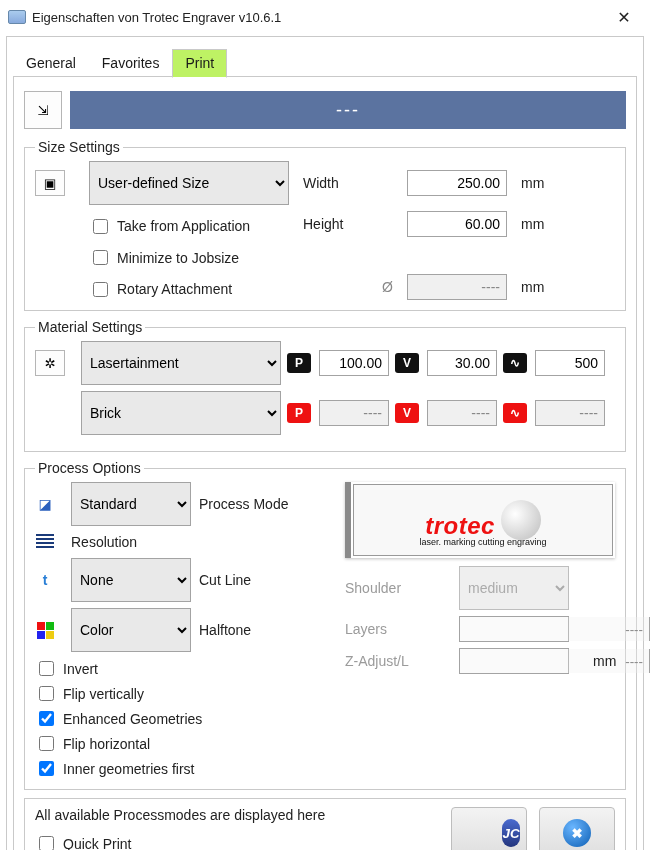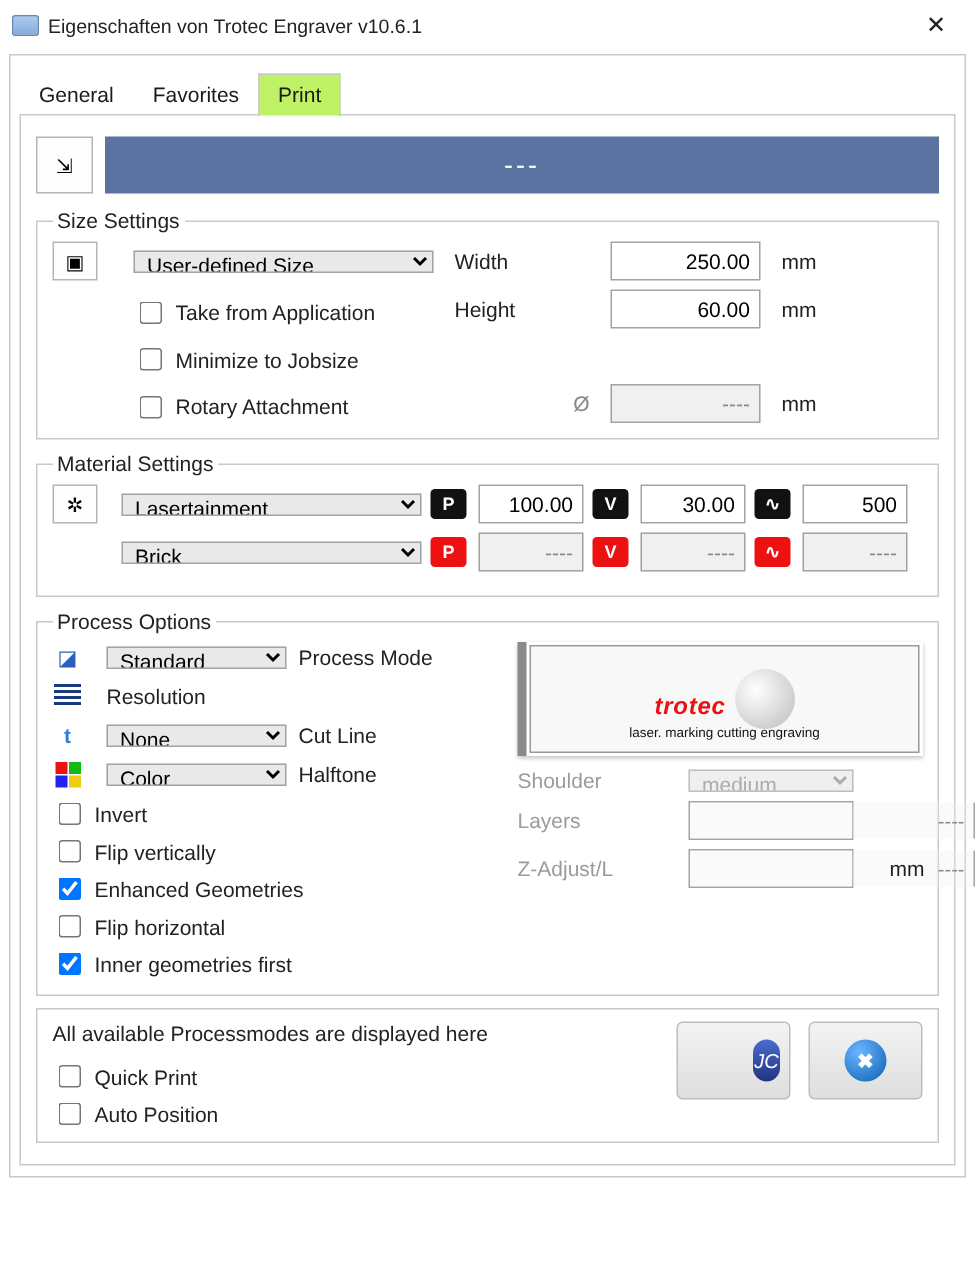--- a/index.html
+++ b/index.html
@@ -16,21 +16,21 @@
   .tabpage { border:1px solid #c9c9c9; margin:0 6px 6px 6px; padding:10px 10px 14px 10px; background:#fff; position:relative; top:-1px;}
 
   .row-bar { display:flex; gap:8px; margin:4px 0 10px 0;}
   .sq-btn { width:38px; height:38px; border:1px solid #b5b5b5; background:#fdfdfd; display:flex;align-items:center;justify-content:center;}
   .big-bar { flex:1; background:#5b73a0; color:#fff; display:flex;align-items:center;justify-content:center; font-size:18px; letter-spacing:2px;}
 
   fieldset.sec { border:1px solid #c9c9c9; margin:0 0 8px 0; padding:6px 10px 10px 10px; }
   fieldset.sec > legend { font-size:14px; color:#222; padding:0 3px; }
 
   .grid-size { display:grid; grid-template-columns: 40px 200px 90px 100px 40px; gap:6px 14px; align-items:center;}
-  .select, select { width:100%; height:15px; border:1px solid #a3a3a3; background:#e9e9e9; font-size:14px; padding:0 4px;}
+  .select, select { width:100%; height:44px; border:1px solid #a3a3a3; background:#e9e9e9; font-size:14px; padding:0 4px;}
   .num { width:100%; height:26px; border:1px solid #a3a3a3; text-align:right; padding:0 6px; font-size:14px; background:#fff;}
   .num.ro { background:#f0f0f0; color:#888;}
   .unit { font-size:14px;}
   .chk { display:flex; align-items:center; gap:6px; font-size:14px; margin-top:4px;}
   .chk input { width:15px; height:15px; }
 
   .mat-row { display:grid; grid-template-columns:40px 200px 26px 70px 26px 70px 26px 70px; gap:6px; align-items:center; margin-bottom:6px;}
   .badge { width:24px; height:20px; border-radius:3px; display:flex;align-items:center;justify-content:center; font-weight:bold; font-size:12px; color:#fff;}
   .b-bk { background:#111;}
   .b-rd { background:#e11;}
@@ -41,36 +41,36 @@
 
   .proc { display:flex; gap:14px;}
   .proc-left { flex:1;}
   .proc-right { width:270px;}
   .proc-row { display:grid; grid-template-columns:28px 120px 1fr; gap:8px; align-items:center; margin-bottom:6px;}
   .proc-row .lbl { font-size:14px;}
   .ico { width:20px;height:20px;display:flex;align-items:center;justify-content:center;font-size:14px;}
 
   .preview { height:76px; margin:0 0 8px 0; padding: 2px; border-left:6px solid #8a8a8a; box-shadow: 0 1px 3px rgba(0,0,0,.25);}
   .preview-inner { height:100%; border:1px solid #999; display:flex;align-items:center;justify-content:center; background:#f8f8f8; gap:6px; position:relative;}
-  .trotec-word { color:#e11; font-size:16px; font-weight:800; font-style:italic; letter-spacing:.5px;margin-top:11px;}
+  .trotec-word { color:#e11; font-size:24px; font-weight:800; font-style:italic; letter-spacing:.5px;margin-top:11px;}
   .trotec-tag { color:#111; font-size:9px; position:absolute; bottom:8px;}
   .trotec-dot { width:40px;height:40px;border-radius:50%;background:radial-gradient(circle at 35% 35%, #fff, #bbb);}
   .gray-lbl { color:#9b9b9b; font-size:14px;}
   .pr-row { display:grid; grid-template-columns:90px 110px 30px; gap:24px; align-items:center; margin-bottom:6px;}
   .spin { height:26px; border:1px solid #a3a3a3; display:flex;}
   .spin input { border:0; flex:1; text-align:right; padding:0 6px; color:#888;}
   .spin .arws{ width:18px; border-left:1px solid #a3a3a3; display:flex;flex-direction:column;}
   .spin .arws div{flex:1;display:flex;align-items:center;justify-content:center;font-size:8px;color:#555;}
   .spin .arws div:first-child{border-bottom:1px solid #a3a3a3;}
   select.gray-sel{ color:#888;}
 
   .footer { border:1px solid #c9c9c9; margin-top:6px; padding:8px 10px; display:flex; align-items:flex-start;}
   .footer .left { flex:1;}
   .big-btn { width:76px; height:52px; border-radius:4px; background:linear-gradient(#f3f3f3,#dedede); border:1px solid #bdbdbd; display:flex;align-items:center;justify-content:center; margin-left:12px;}
-  .ok-ico { width:28px;height:28px;border-radius:14px;background:linear-gradient(#4a6bd0,#23357d);color:#fff;display:flex;align-items:center;justify-content:center;font-weight:normal;font-style:italic;margin-left:44px;}
+  .ok-ico { width:28px;height:28px;border-radius:14px;background:linear-gradient(#4a6bd0,#23357d);color:#fff;display:flex;align-items:center;justify-content:center;font-weight:bold;font-style:italic;margin-left:44px;}
   .cancel-ico{ width:28px;height:28px;border-radius:50%;background:radial-gradient(circle at 35% 30%,#6ab6ff,#0d5fb4);color:#fff;display:flex;align-items:center;justify-content:center;font-weight:bold;}
 
   .lines-ico{background:repeating-linear-gradient(#1a3a7a 0 2px,transparent 2px 4px);width:18px;height:16px;}
   .colors-ico{display:grid;grid-template-columns:repeat(2,8px);grid-template-rows:repeat(2,8px);gap:1px;}
   .colors-ico span:nth-child(1){background:#e11;} .colors-ico span:nth-child(2){background:#1b1;}
   .colors-ico span:nth-child(3){background:#22e;} .colors-ico span:nth-child(4){background:#ec1;}
 </style>
 </head>
 <body>
 

